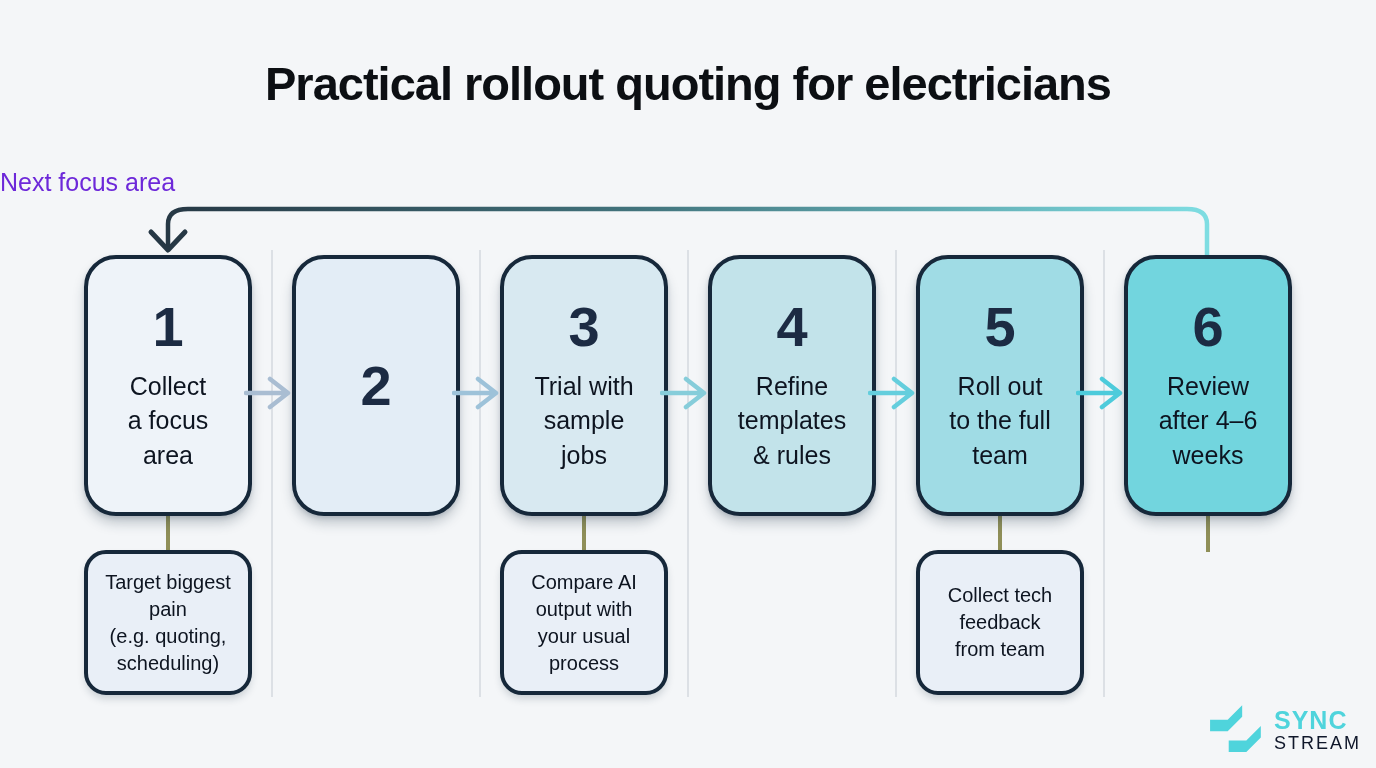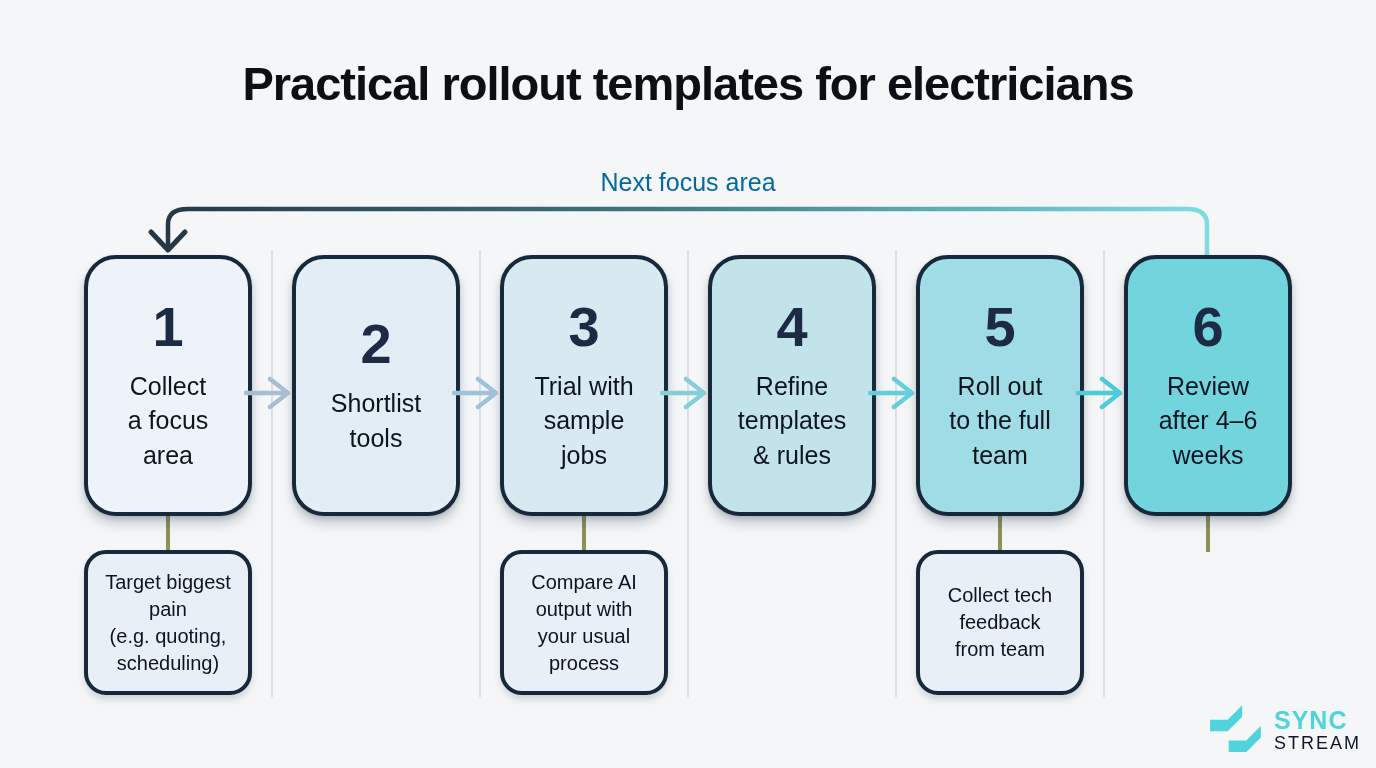--- a/index.html
+++ b/index.html
@@ -2,22 +2,22 @@
 <html><head>
 <meta charset="utf-8">
 <style>
   html,body{margin:0;padding:0;}
   body{font-family:"Liberation Sans",sans-serif;background:#e9ebee;}
   .canvas{position:relative;width:1376px;height:768px;background:#f4f6f8;overflow:hidden;}
 
   .title{position:absolute;top:56px;left:0;width:100%;margin:0;text-align:center;
          font-size:47px;font-weight:700;letter-spacing:-1px;color:#0c0f13;}
 
-  .loop-label{position:absolute;top:168px;left:0;width:100%;text-align:center;
-              font-size:25px;font-weight:500;color:#0369a1;}
+  .loop-label{position:absolute;top:168px;left:0;width:100%;
+              font-size:25px;font-weight:500;color:#6d28d9;}
   .loop-svg{position:absolute;left:140px;top:180px;width:1096px;height:84px;z-index:1;}
 
   .divider{position:absolute;top:250px;height:447px;width:2px;background:#dce0e5;z-index:0;}
 
   .col{position:absolute;top:0;width:168px;height:768px;z-index:2;}
   .step-box{position:absolute;top:255px;left:0;width:168px;height:261px;box-sizing:border-box;
             border:4.5px solid #16283a;border-radius:32px;
             display:flex;flex-direction:column;align-items:center;justify-content:center;gap:14px;
             box-shadow:0 8px 13px -2px rgba(25,45,65,.28), 0 2px 4px rgba(25,45,65,.12);}
   .step-number{font-size:56px;font-weight:800;line-height:1;color:#1c2b43;}
@@ -35,21 +35,21 @@
   .logo{position:absolute;left:1208px;top:695px;display:flex;align-items:flex-end;gap:8px;z-index:4;}
   .logo-icon{width:58px;height:58px;margin-top:2px;}
   .logo-name{font-size:25px;font-weight:700;letter-spacing:1px;line-height:1.05;}
   .logo-sub{font-size:18px;font-weight:400;letter-spacing:2px;line-height:1.2;}
 </style>
 </head>
 <body>
 
 <div class="canvas">
 
-  <h1 class="title">Practical rollout templates for electricians</h1>
+  <h1 class="title">Practical rollout quoting for electricians</h1>
 
   <div class="loop-label">Next focus area</div>
 
   <svg class="loop-svg" viewBox="0 0 1096 84">
     <defs>
       <linearGradient id="loopGrad" x1="0" y1="0" x2="1" y2="0">
         <stop offset="0" stop-color="#263845"></stop>
         <stop offset="0.45" stop-color="#41737c"></stop>
         <stop offset="1" stop-color="#7edde2"></stop>
       </linearGradient>
@@ -76,22 +76,20 @@
       <div class="note-text">Target biggest
 pain
 (e.g. quoting,
 scheduling)</div>
     </div>
   </div>
 
   <div class="col" style="left:292px">
     <div class="step-box" style="background: rgb(227, 237, 246);">
       <div class="step-number">2</div>
-      <div class="step-label">Shortlist
-tools</div>
     </div>
   </div>
 
   <div class="col" style="left:500px">
     <div class="stem"></div>
     <div class="step-box" style="background: rgb(216, 233, 241);">
       <div class="step-number">3</div>
       <div class="step-label">Trial with
 sample
 jobs</div>

